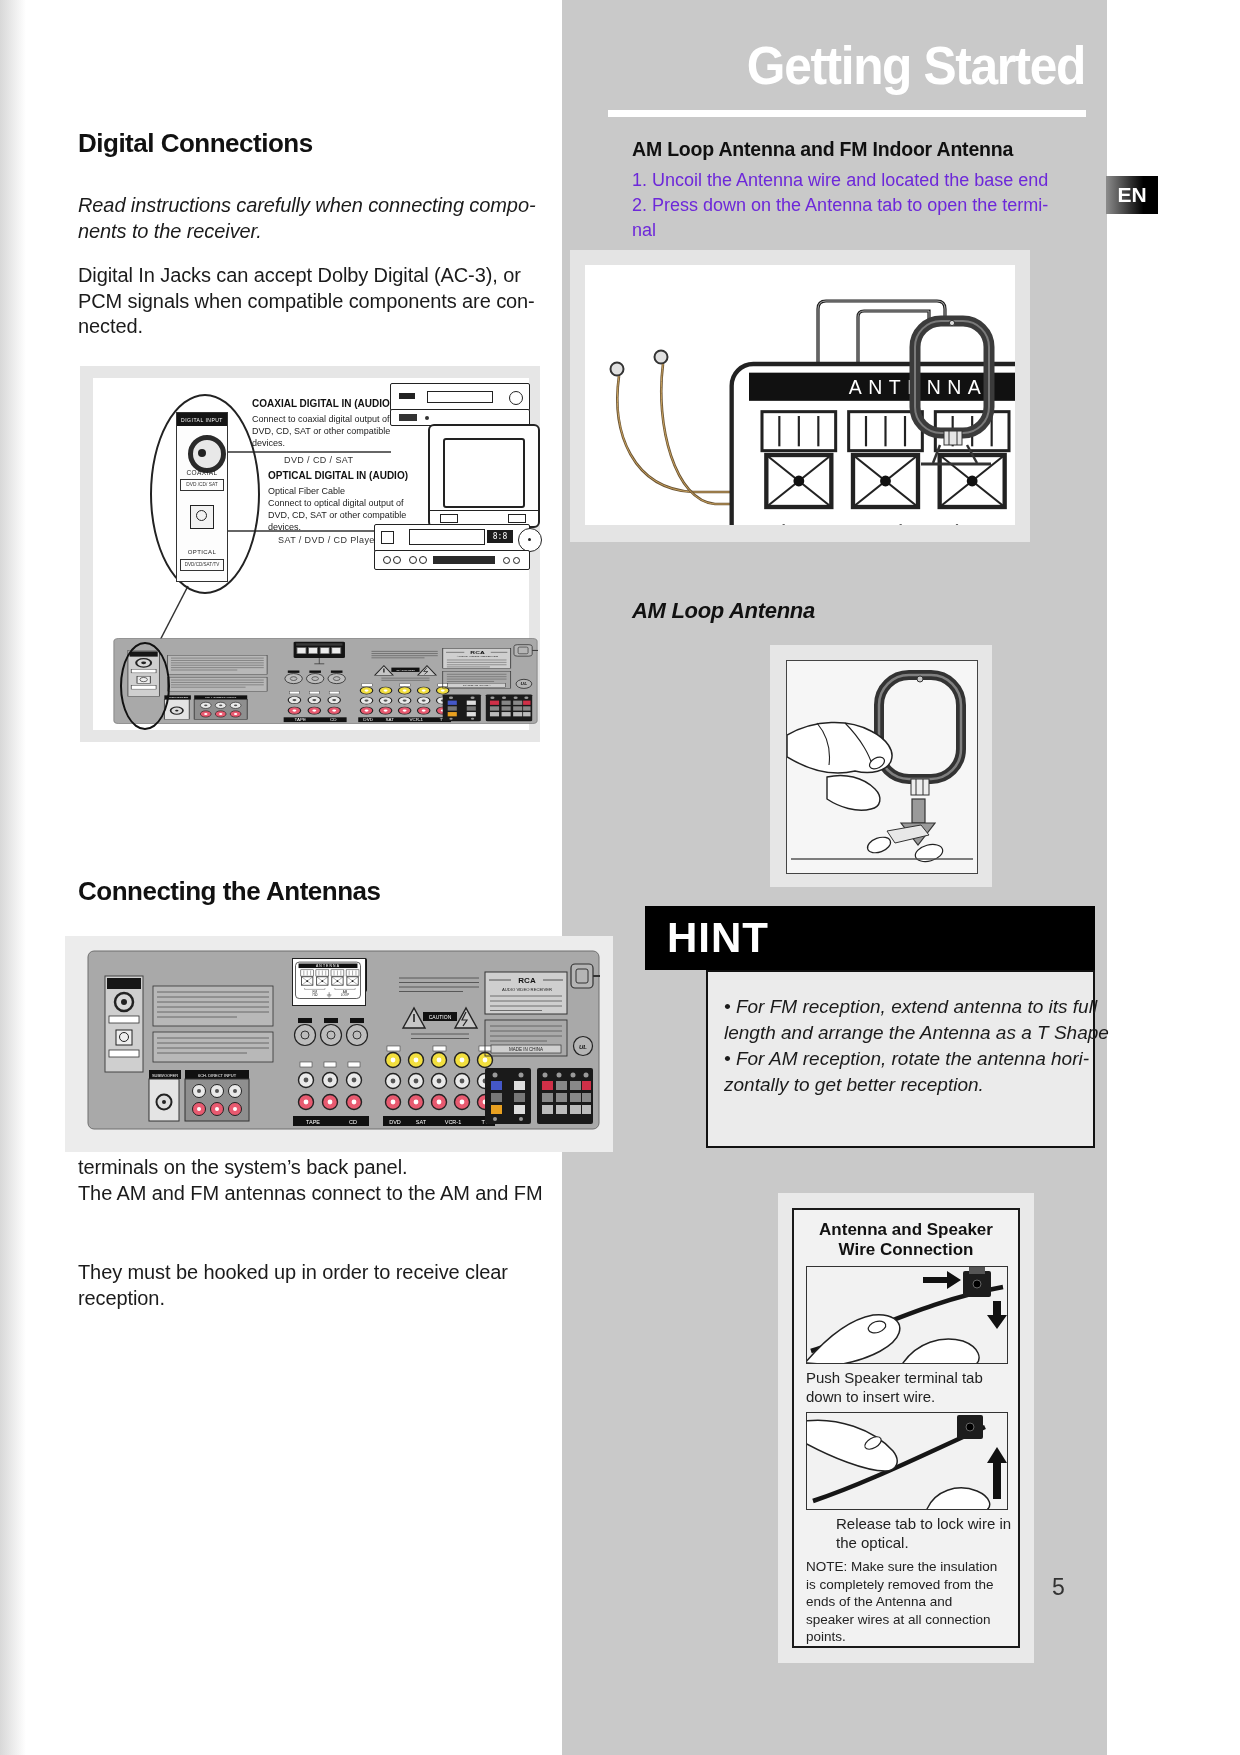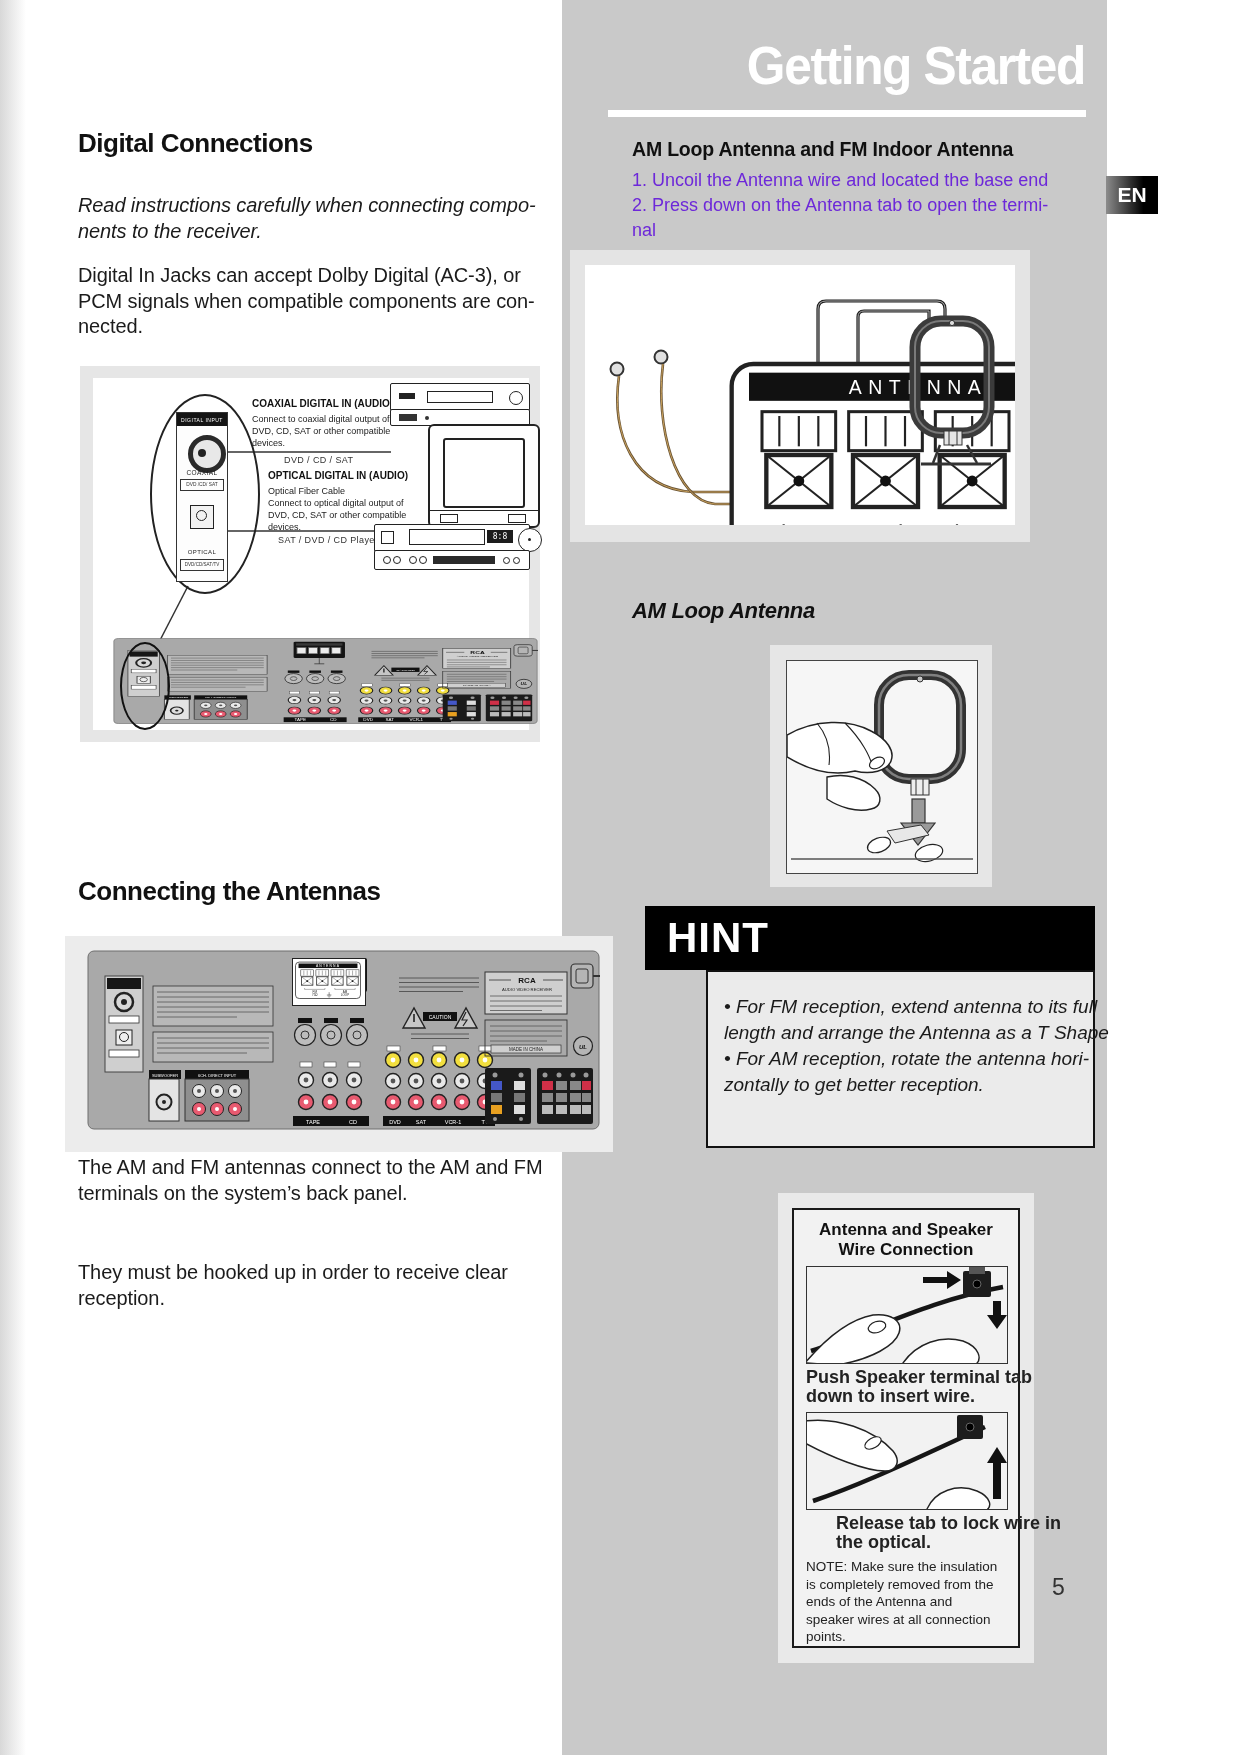--- a/index.html
+++ b/index.html
@@ -39,21 +39,21 @@
   .opt-circ{position:absolute;border:1.5px solid #222;border-radius:50%;}
   
   .dev{border:1.5px solid #222;background:#fff;border-radius:2px;}
   .hint-bar{background:#000;color:#fff;font-weight:bold;font-size:42px;letter-spacing:1px;
       display:flex;align-items:center;padding-left:22px;box-sizing:border-box;}
   .hint-body{background:#ebebeb;border:2px solid #111;box-sizing:border-box;padding:22px 0 0 16px;}
   .hint-ln{font-style:italic;font-size:19px;line-height:26px;color:#1b1b1b;white-space:nowrap;}
   .wire-outer{background:#e9e9e9;}
   .wire-inner{background:#f2f2f2;border:2.5px solid #1a1a1a;box-sizing:border-box;}
   .wb-title{font-weight:bold;font-size:17px;line-height:20px;text-align:center;color:#111;}
-  .wb-cap{font-size:18px;line-height:19px;color:#222;white-space:nowrap;font-weight:bold;}
+  .wb-cap{font-size:15px;line-height:19px;color:#222;white-space:nowrap;}
   .wb-note{font-size:13.5px;line-height:17.5px;color:#222;white-space:nowrap;}
   .illus{border:1.2px solid #333;background:#f2f2f2;}
   .page-num{font-size:23px;color:#333;}
   .loop-head{font-weight:bold;font-style:italic;font-size:22px;letter-spacing:-0.3px;color:#111;white-space:nowrap;}
   svg{display:block;}
 </style>
 </head>
 <body>
 
 <svg width="0" height="0" style="position:absolute">
@@ -422,22 +422,22 @@
   <svg class="abs" style="left:87px;top:950px;" width="513" height="180" viewBox="0 0 513 180">
       <use href="#bp"></use>
     </svg>
   <div class="abs" style="left:292px;top:958px;width:72px;height:46px;background:#fff;border:1.5px solid #222;">
     <svg class="abs" style="left:1px;top:1px;" width="68" height="42" viewBox="0 0 180 120" preserveAspectRatio="none">
         <use href="#term"></use>
       </svg>
   </div>
 
   <div class="abs" style="left:78px;top:1155px;">
+    <div class="bodyln">terminals on the system’s back panel.</div>
     <div class="bodyln">The AM and FM antennas connect to the AM and FM</div>
-    <div class="bodyln">terminals on the system’s back panel.</div>
   </div>
   <div class="abs" style="left:78px;top:1260px;">
     <div class="bodyln">They must be hooked up in order to receive clear</div>
     <div class="bodyln">reception.</div>
   </div>
 
   <div class="abs r-head" style="left:632px;top:138px;">AM Loop Antenna and FM Indoor Antenna</div>
   <div class="abs" style="left:632px;top:168px;">
     <div class="r-step">1. Uncoil the Antenna wire and located the base end</div>
     <div class="r-step">2. Press down on the Antenna tab to open the termi-</div>

